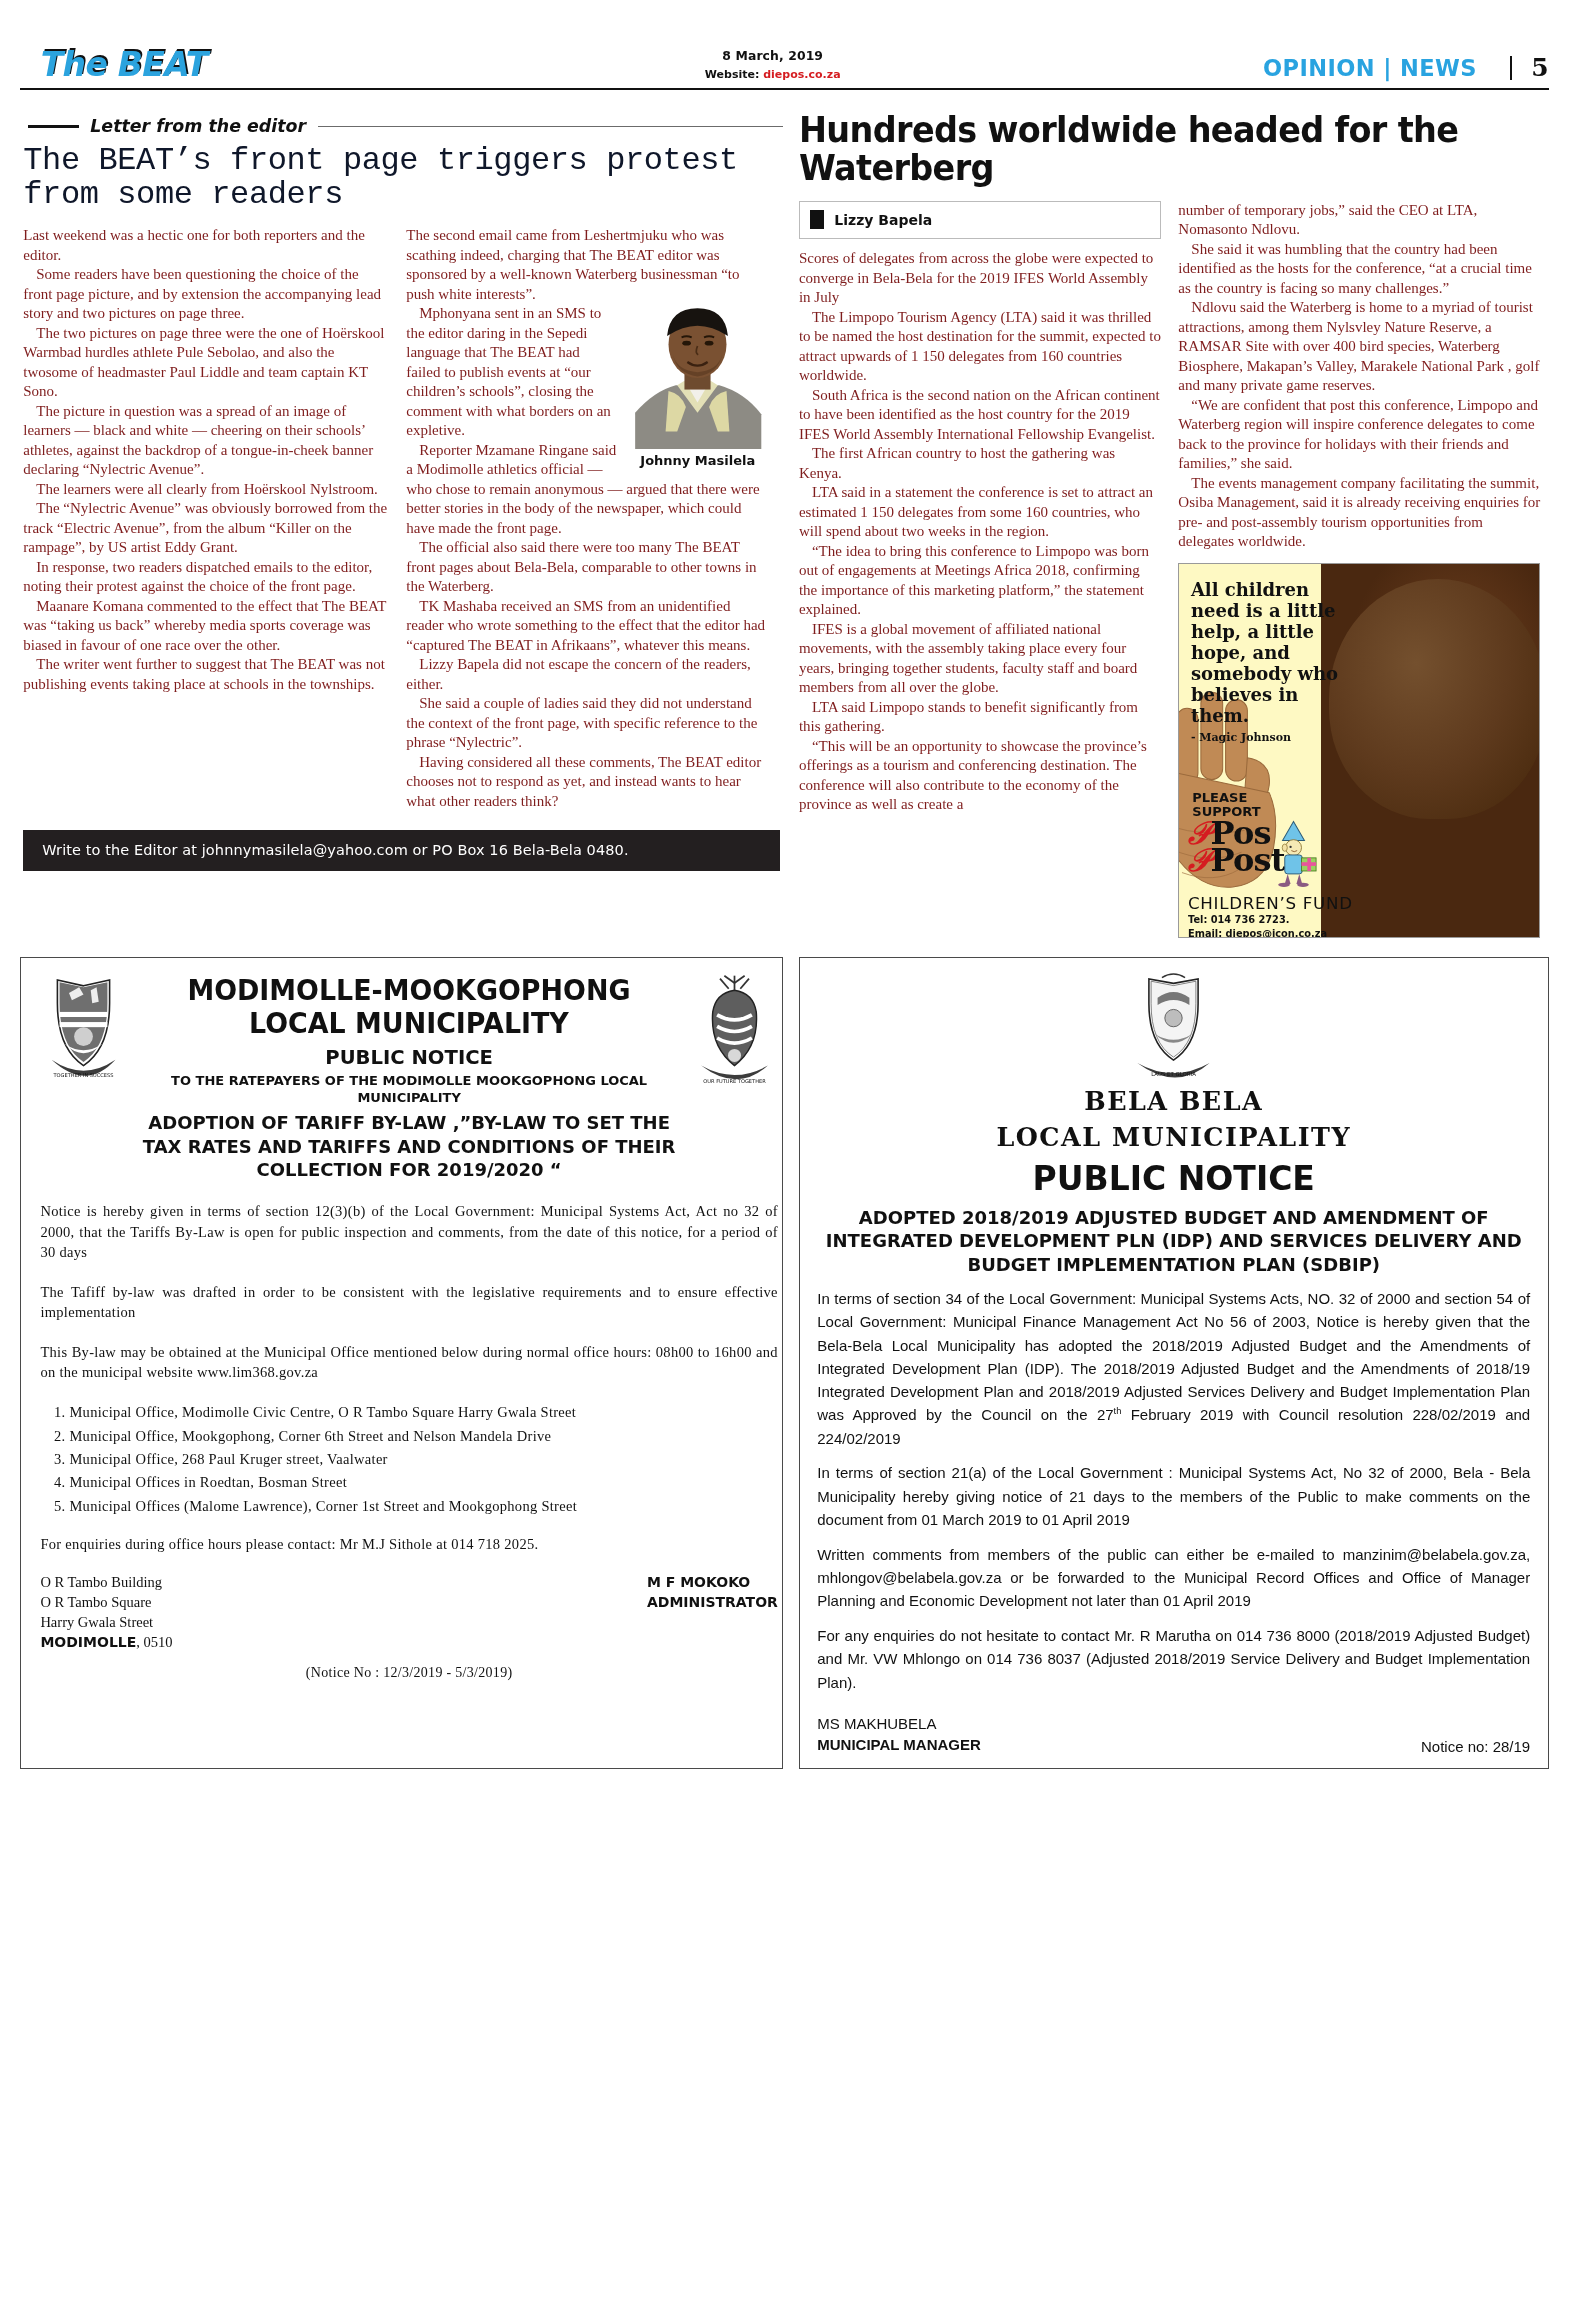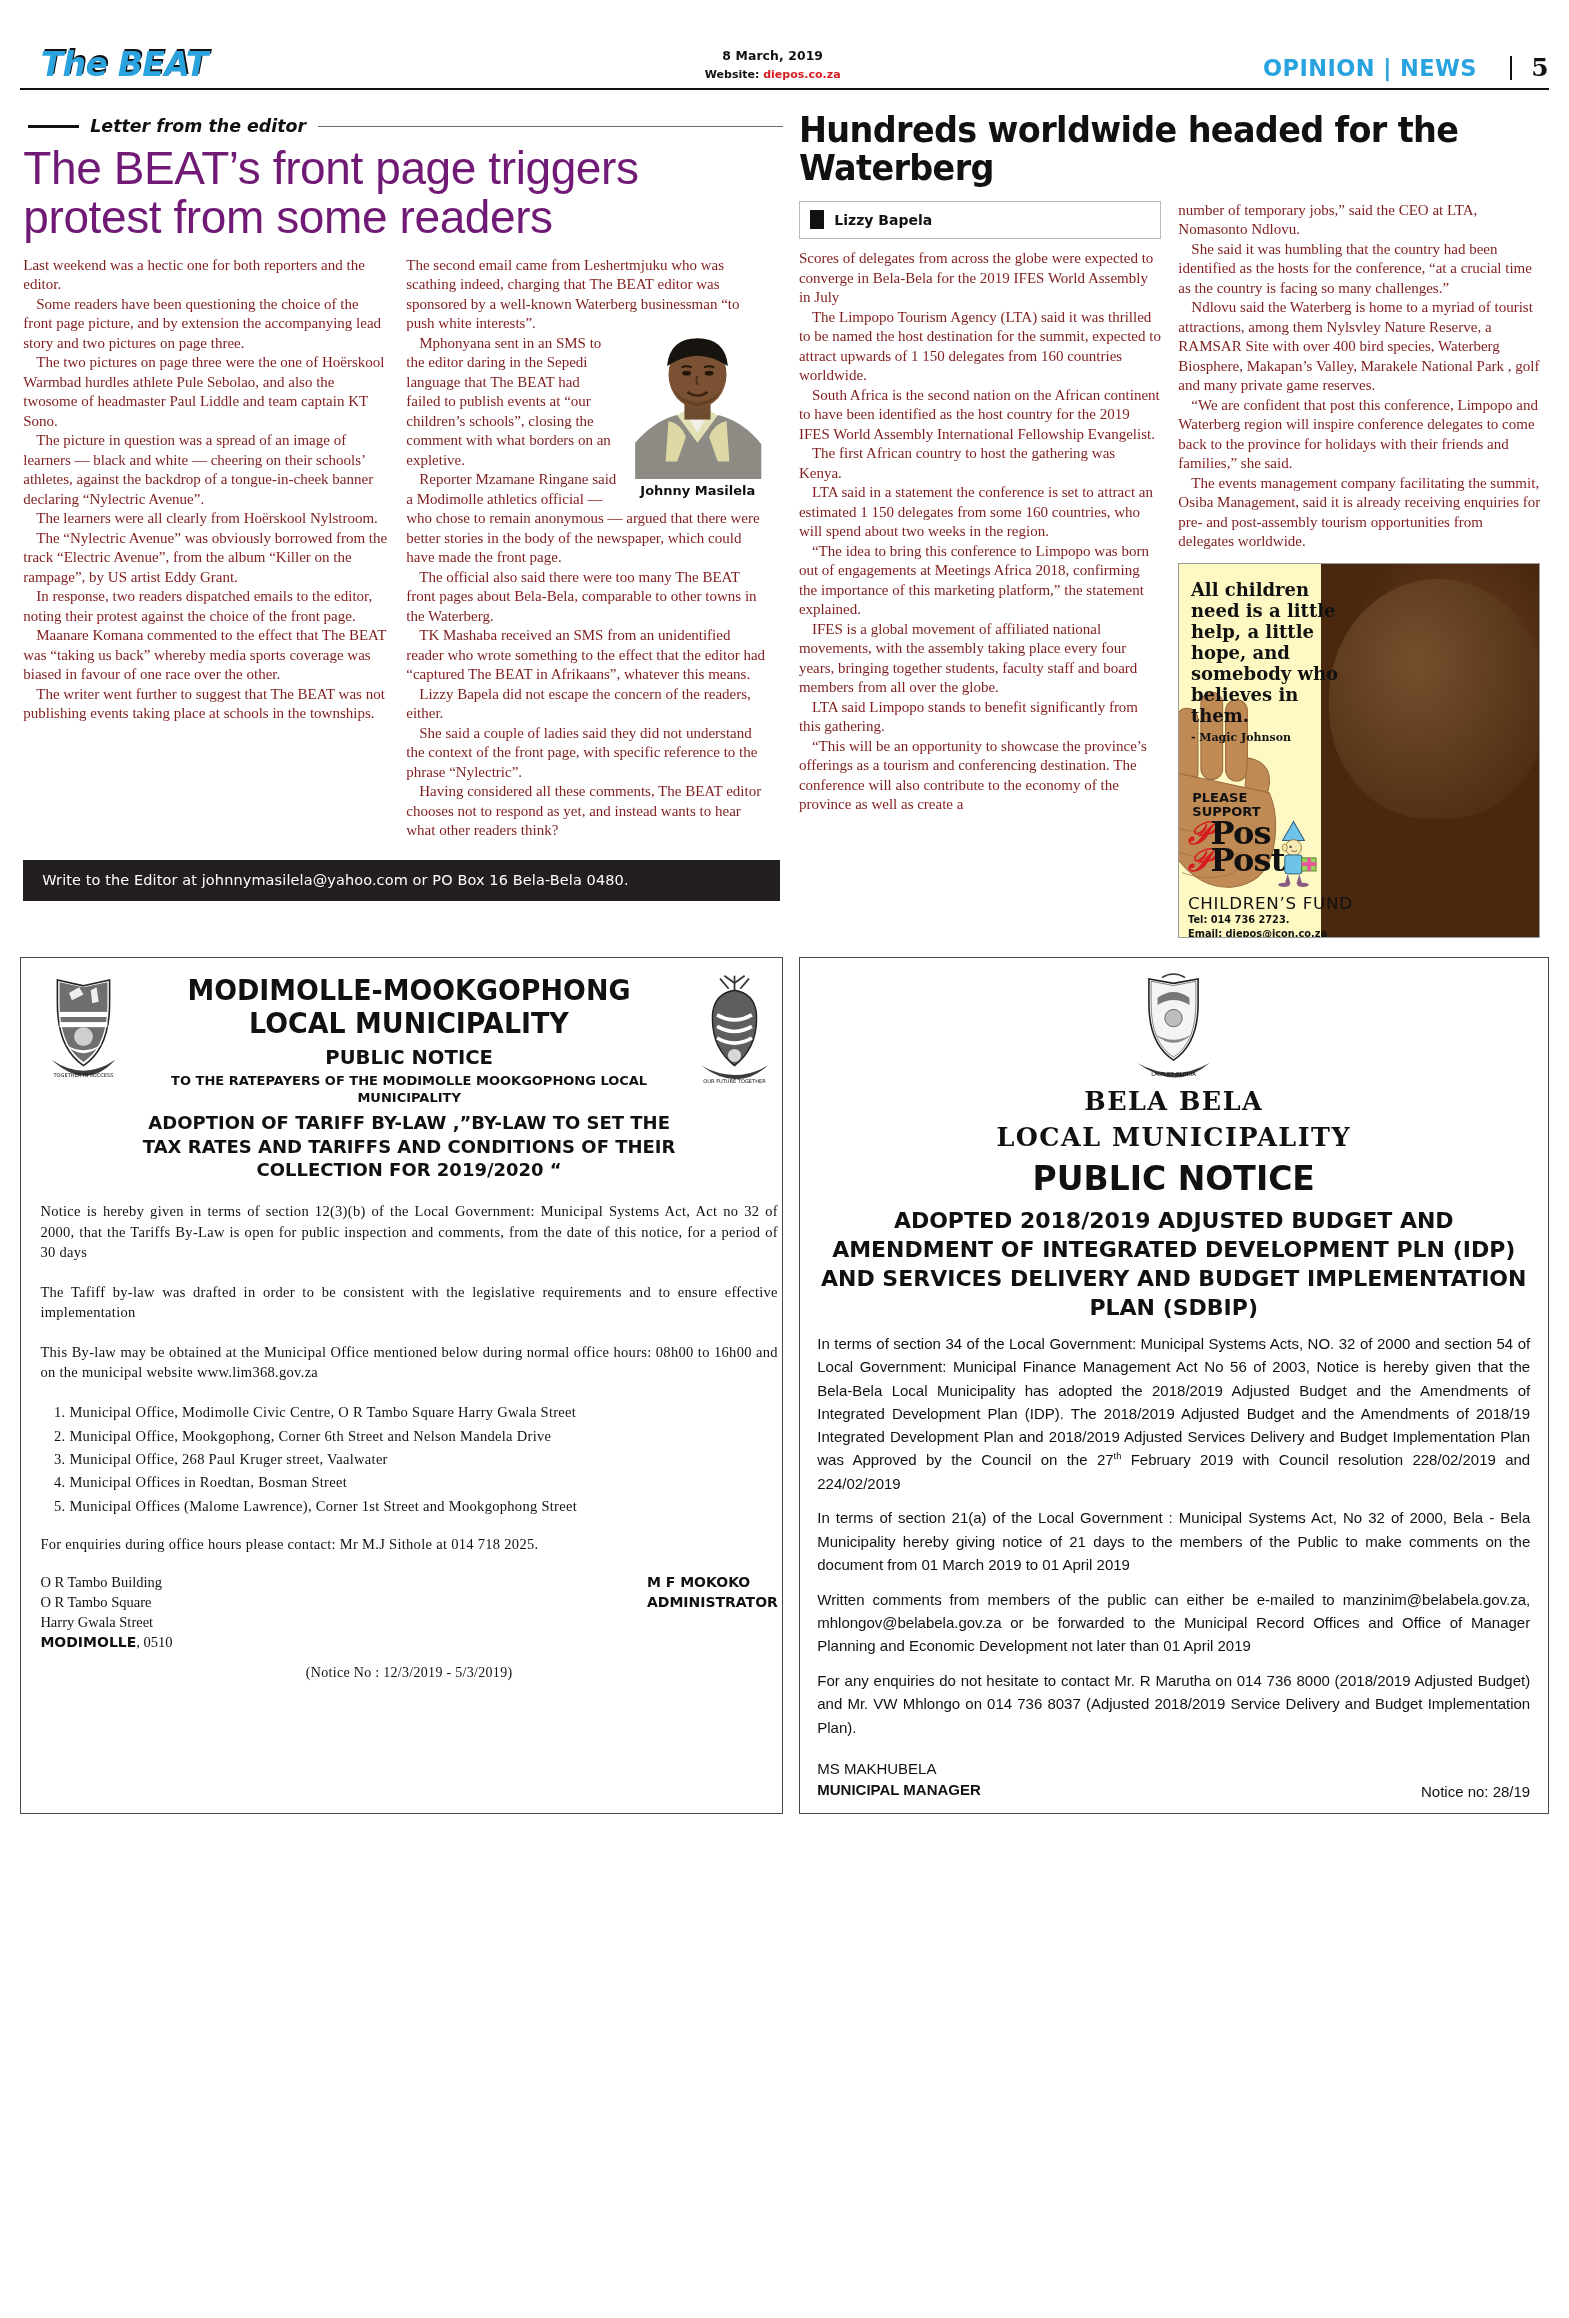--- a/index.html
+++ b/index.html
@@ -49,22 +49,22 @@
   
   .kicker-wrap { display:flex; align-items:center; gap:11.6px; margin:16px 0 4.4px 7.3px; }
   .kicker-dash { width:51px; height:2.2px; background:#111; }
   .kicker {
     font-family:"DejaVu Sans", sans-serif; font-weight:bold; font-style:italic;
     font-size:17.4px; white-space:nowrap; color:#111;
   }
   .kicker-line { flex:1; height:1.5px; background:#6b6b6b; }
 
   .hl-editorial {
-    font-family:Liberation Sans, sans-serif;
-    font-size:46px; line-height:1.06; font-weight:normal; color:#701a75;
+    font-family:Liberation Mono, monospace;
+    font-size:32px; line-height:1.06; font-weight:normal; color:#0f172a;
     margin:7.3px 0 14.5px 2.9px; letter-spacing:-0.4px;
   }
 
   
   .ed-cols { display:flex; gap:19px; padding-left:2.9px; }
   .ed-col { width:364px; position:relative; }
   .body-p {
     font-size:15px; line-height:1.30; text-align:left;
     margin:0; text-indent:13px; color:#7f1d1d;
   }
@@ -200,21 +200,21 @@
   .bb-crest { width:81px; height:109px; margin:0 auto 1.5px auto; display:block; }
   .bb-t1 {
     font-family:"DejaVu Serif", serif; font-weight:bold; font-size:25.4px;
     text-align:center; letter-spacing:1.5px; line-height:1.3; margin-top:2.9px;
   }
   .bb-pn {
     font-family:"DejaVu Sans", sans-serif; font-weight:bold; font-size:33px;
     text-align:center; margin:5.8px 0 7.3px 0;
   }
   .bb-head2 {
-    font-family:"DejaVu Sans", sans-serif; font-weight:bold; font-size:22px;
+    font-family:"DejaVu Sans", sans-serif; font-weight:bold; font-size:18px;
     text-align:center; line-height:1.32; margin-bottom:10.2px;
   }
   .bb-p {
     font-family:"Liberation Sans", sans-serif; font-size:15px;
     line-height:1.55; text-align:justify; margin:0 0 11.6px 0; color:#111;
   }
   .bb-sign { display:flex; justify-content:space-between; align-items:flex-end; margin-top:19px; }
   .bb-sign .l { font-family:"Liberation Sans", sans-serif; font-size:15px; line-height:1.4; }
   .bb-sign .l b { font-weight:bold; }
   .bb-sign .r { font-family:"Liberation Sans", sans-serif; font-size:15px; }

